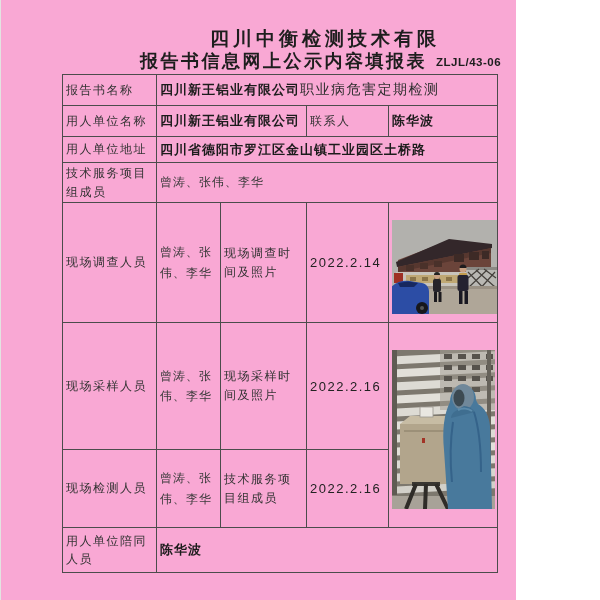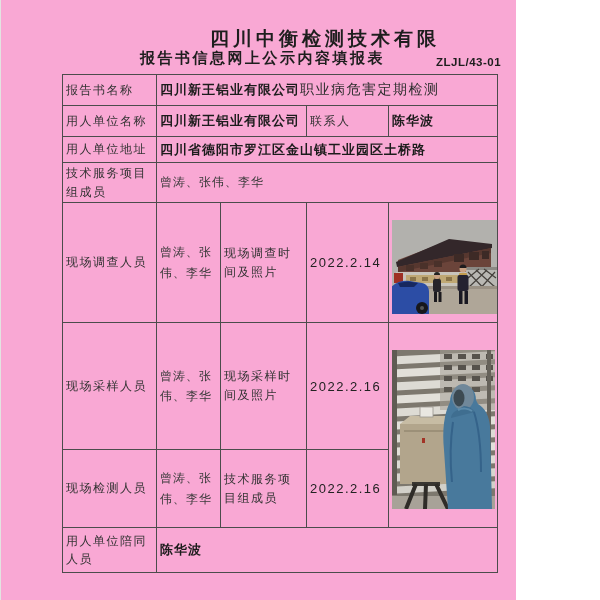--- a/index.html
+++ b/index.html
@@ -2,21 +2,21 @@
 <html><head>
 <meta charset="utf-8">
 <style>
   html,body{margin:0;padding:0;background:#ffffff;}
   .page{
     position:relative;width:516px;height:600px;background:#f9a8d4;overflow:hidden;
     font-family:Liberation Sans, sans-serif;color:#262626;
   }
   .page::before{content:"";position:absolute;left:0;top:0;width:1px;height:600px;background:#e3e3e1;}
   .title1{position:absolute;left:210px;top:26px;font-size:19px;font-weight:bold;letter-spacing:4px;white-space:nowrap;color:#1e1e1e;}
-  .title2{position:absolute;left:140px;top:49px;font-size:15px;font-weight:bold;letter-spacing:2.5px;white-space:nowrap;color:#1e1e1e;}
+  .title2{position:absolute;left:140px;top:49px;font-size:18px;font-weight:bold;letter-spacing:2.5px;white-space:nowrap;color:#1e1e1e;}
   .doccode{position:absolute;left:436px;top:56px;font-size:11.5px;font-weight:bold;letter-spacing:.5px;color:#1e1e1e;}
   table.form{
     position:absolute;left:62px;top:74px;width:435px;border-collapse:collapse;table-layout:fixed;
   }
   table.form td{border:1px solid #4c4c4c;text-align:left;vertical-align:middle;padding:1px 3px;overflow:hidden;}
   .h30 td{height:28px;} .h25 td{height:23px;} .h39 td{height:37px;}
   .h119 td{height:117px;} .h126 td{height:124px;} .h77 td{height:75px;} .h44 td{height:42px;}
   td.lbl{font-size:12px;letter-spacing:1.5px;color:#333;line-height:1.55;padding:1px 5px;}
   td.members{font-size:12px;letter-spacing:1px;color:#3a3a3a;line-height:1.7;padding:1px 4px;}
   td.timelbl{font-size:12px;letter-spacing:1.5px;color:#333;line-height:1.6;padding:1px 4px;}
@@ -28,21 +28,21 @@
   td.photocell{vertical-align:top;padding:0;text-align:center;}
   svg.photo{display:block;margin:8px auto 0 auto;}
 </style>
 </head>
 <body>
 
 <div class="page">
 
   <div class="title1">四川中衡检测技术有限</div>
   <div class="title2">报告书信息网上公示内容填报表</div>
-  <div class="doccode">ZLJL/43-01</div>
+  <div class="doccode">ZLJL/43-06</div>
 
   <table class="form">
     <colgroup>
         <col style="width:94px">
         <col style="width:64px">
         <col style="width:86px">
         <col style="width:82px">
         <col style="width:109px">
       </colgroup>
 

